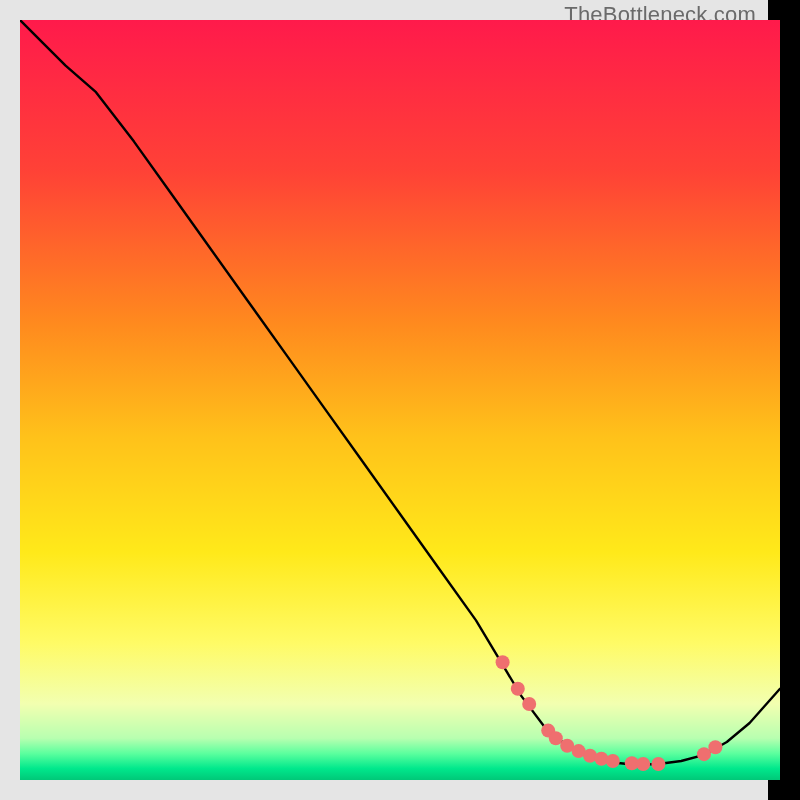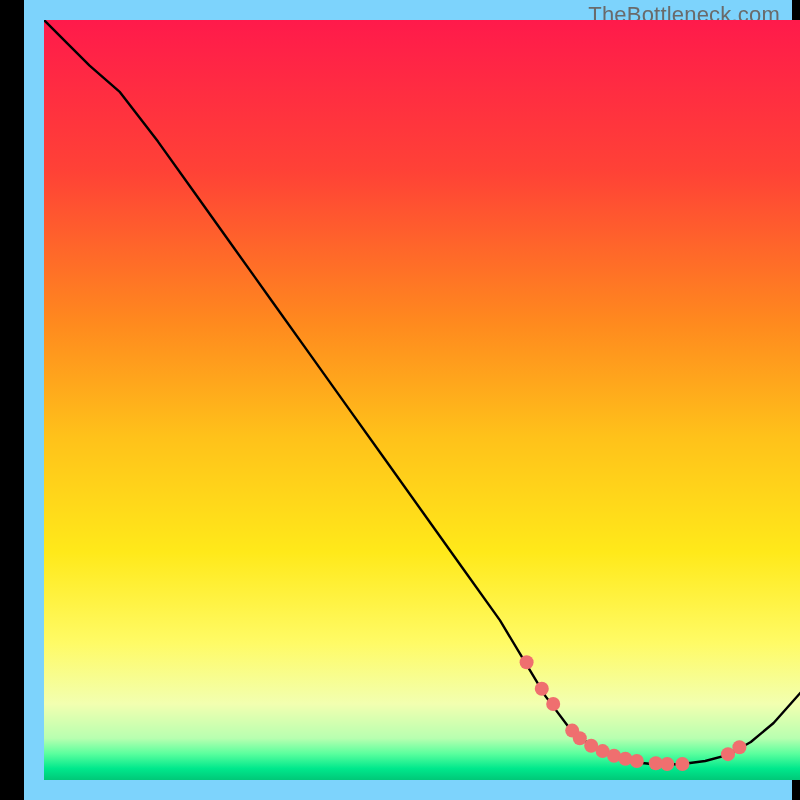--- a/index.html
+++ b/index.html
@@ -8,22 +8,21 @@
     width: 800px;
     height: 800px;
     background: #000;
     overflow: hidden;
     font-family: Arial, Helvetica, sans-serif;
   }
   .frame {
     position: relative;
     width: 768px;
     height: 800px;
-    background: #7dd3fc;
-    margin-left: 24px;
+    background: #e5e5e5;
   }
   .plot {
     position: absolute;
     left: 20px;
     top: 20px;
     width: 760px;
     height: 760px;
   }
   .watermark {
     position: absolute;

